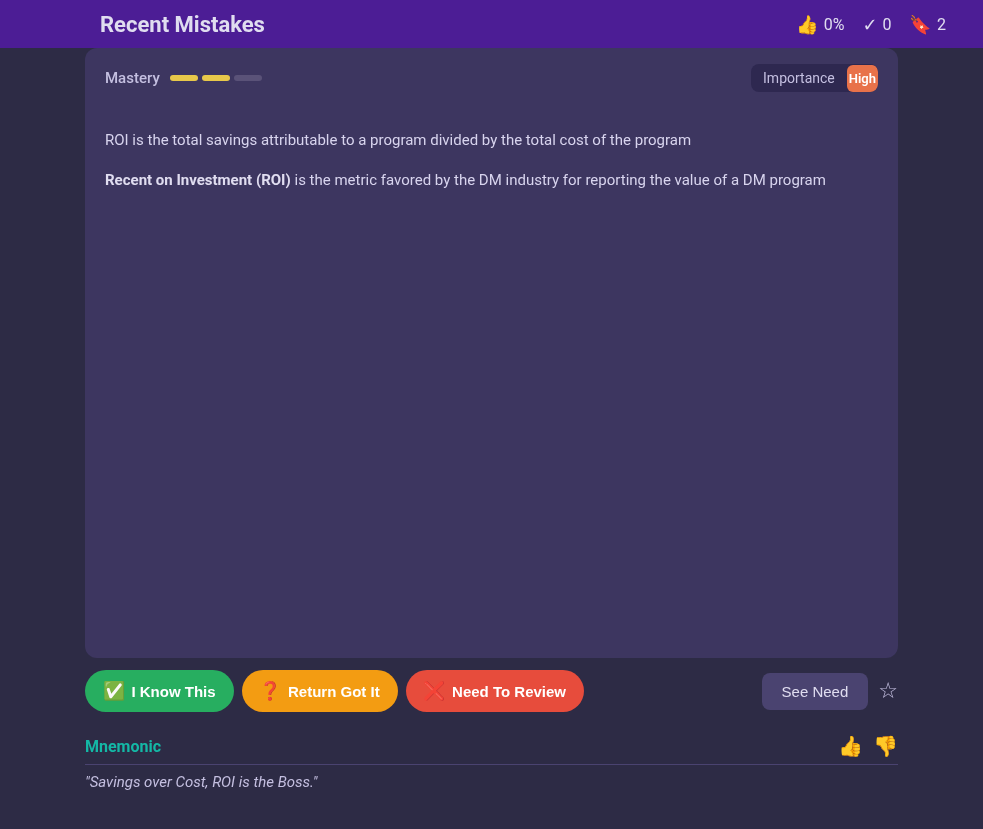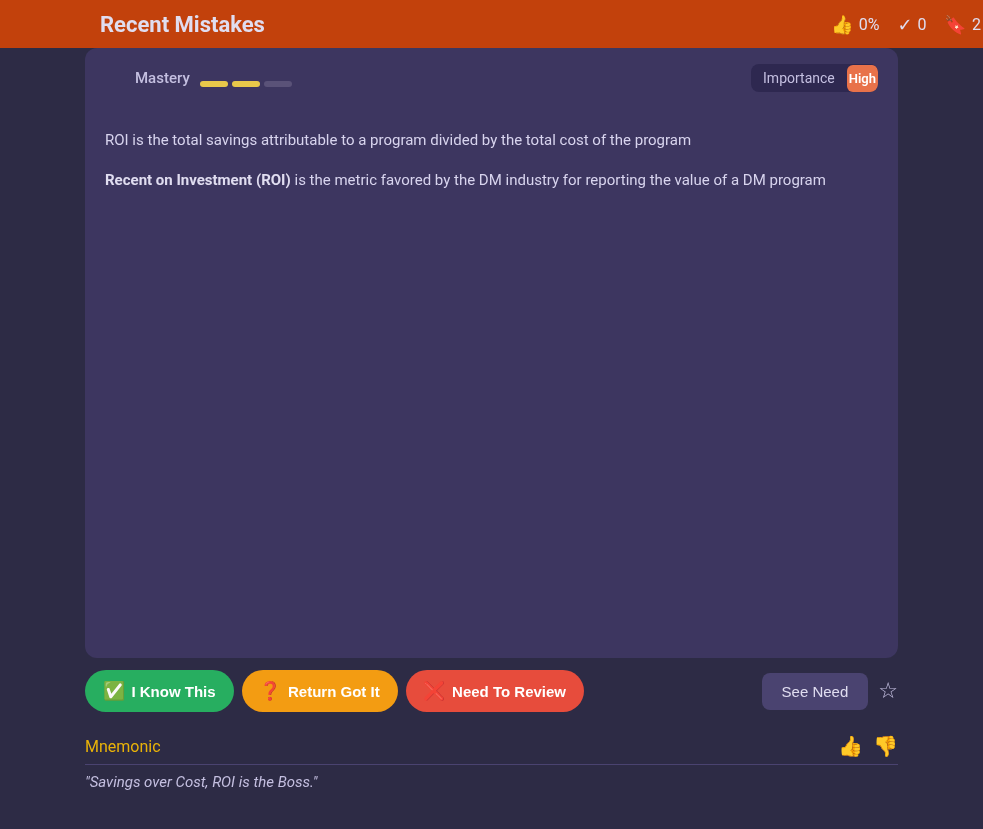--- a/index.html
+++ b/index.html
@@ -16,22 +16,22 @@
       min-height: 829px;
       background: #2d2b45;
       padding: 0;
     }
 
     
     .header-bar {
       display: flex;
       align-items: center;
       justify-content: space-between;
-      padding: 10px 2px 10px 100px;
-      background: #c2410c;
+      padding: 10px 37px 10px 100px;
+      background: #4c1d95;
       height: 48px;
     }
 
     .header-title {
       font-size: 22px;
       font-weight: 700;
       color: #e0ddf0;
     }
 
     .header-stats {
@@ -64,23 +64,22 @@
     
     .card-top-bar {
       display: flex;
       align-items: center;
       justify-content: space-between;
       padding: 16px 20px;
     }
 
     .mastery-section {
       display: flex;
-      align-items: flex-end;
+      align-items: center;
       gap: 10px;
-      margin-left: 30px;
     }
 
     .mastery-label {
       font-size: 15px;
       color: #c4bfe0;
       font-weight: 500;
     }
 
     .mastery-bar-container {
       display: flex;
@@ -245,22 +244,22 @@
       display: flex;
       align-items: center;
       justify-content: space-between;
       border-bottom: 1px solid #4a4370;
       padding-bottom: 6px;
       margin-bottom: 8px;
     }
 
     .mnemonic-title {
       font-size: 16px;
-      font-weight: 400;
-      color: #eab308;
+      font-weight: 700;
+      color: #14b8a6;
     }
 
     .mnemonic-vote-row {
       display: flex;
       gap: 10px;
     }
 
     .vote-btn {
       background: none;
       border: none;

